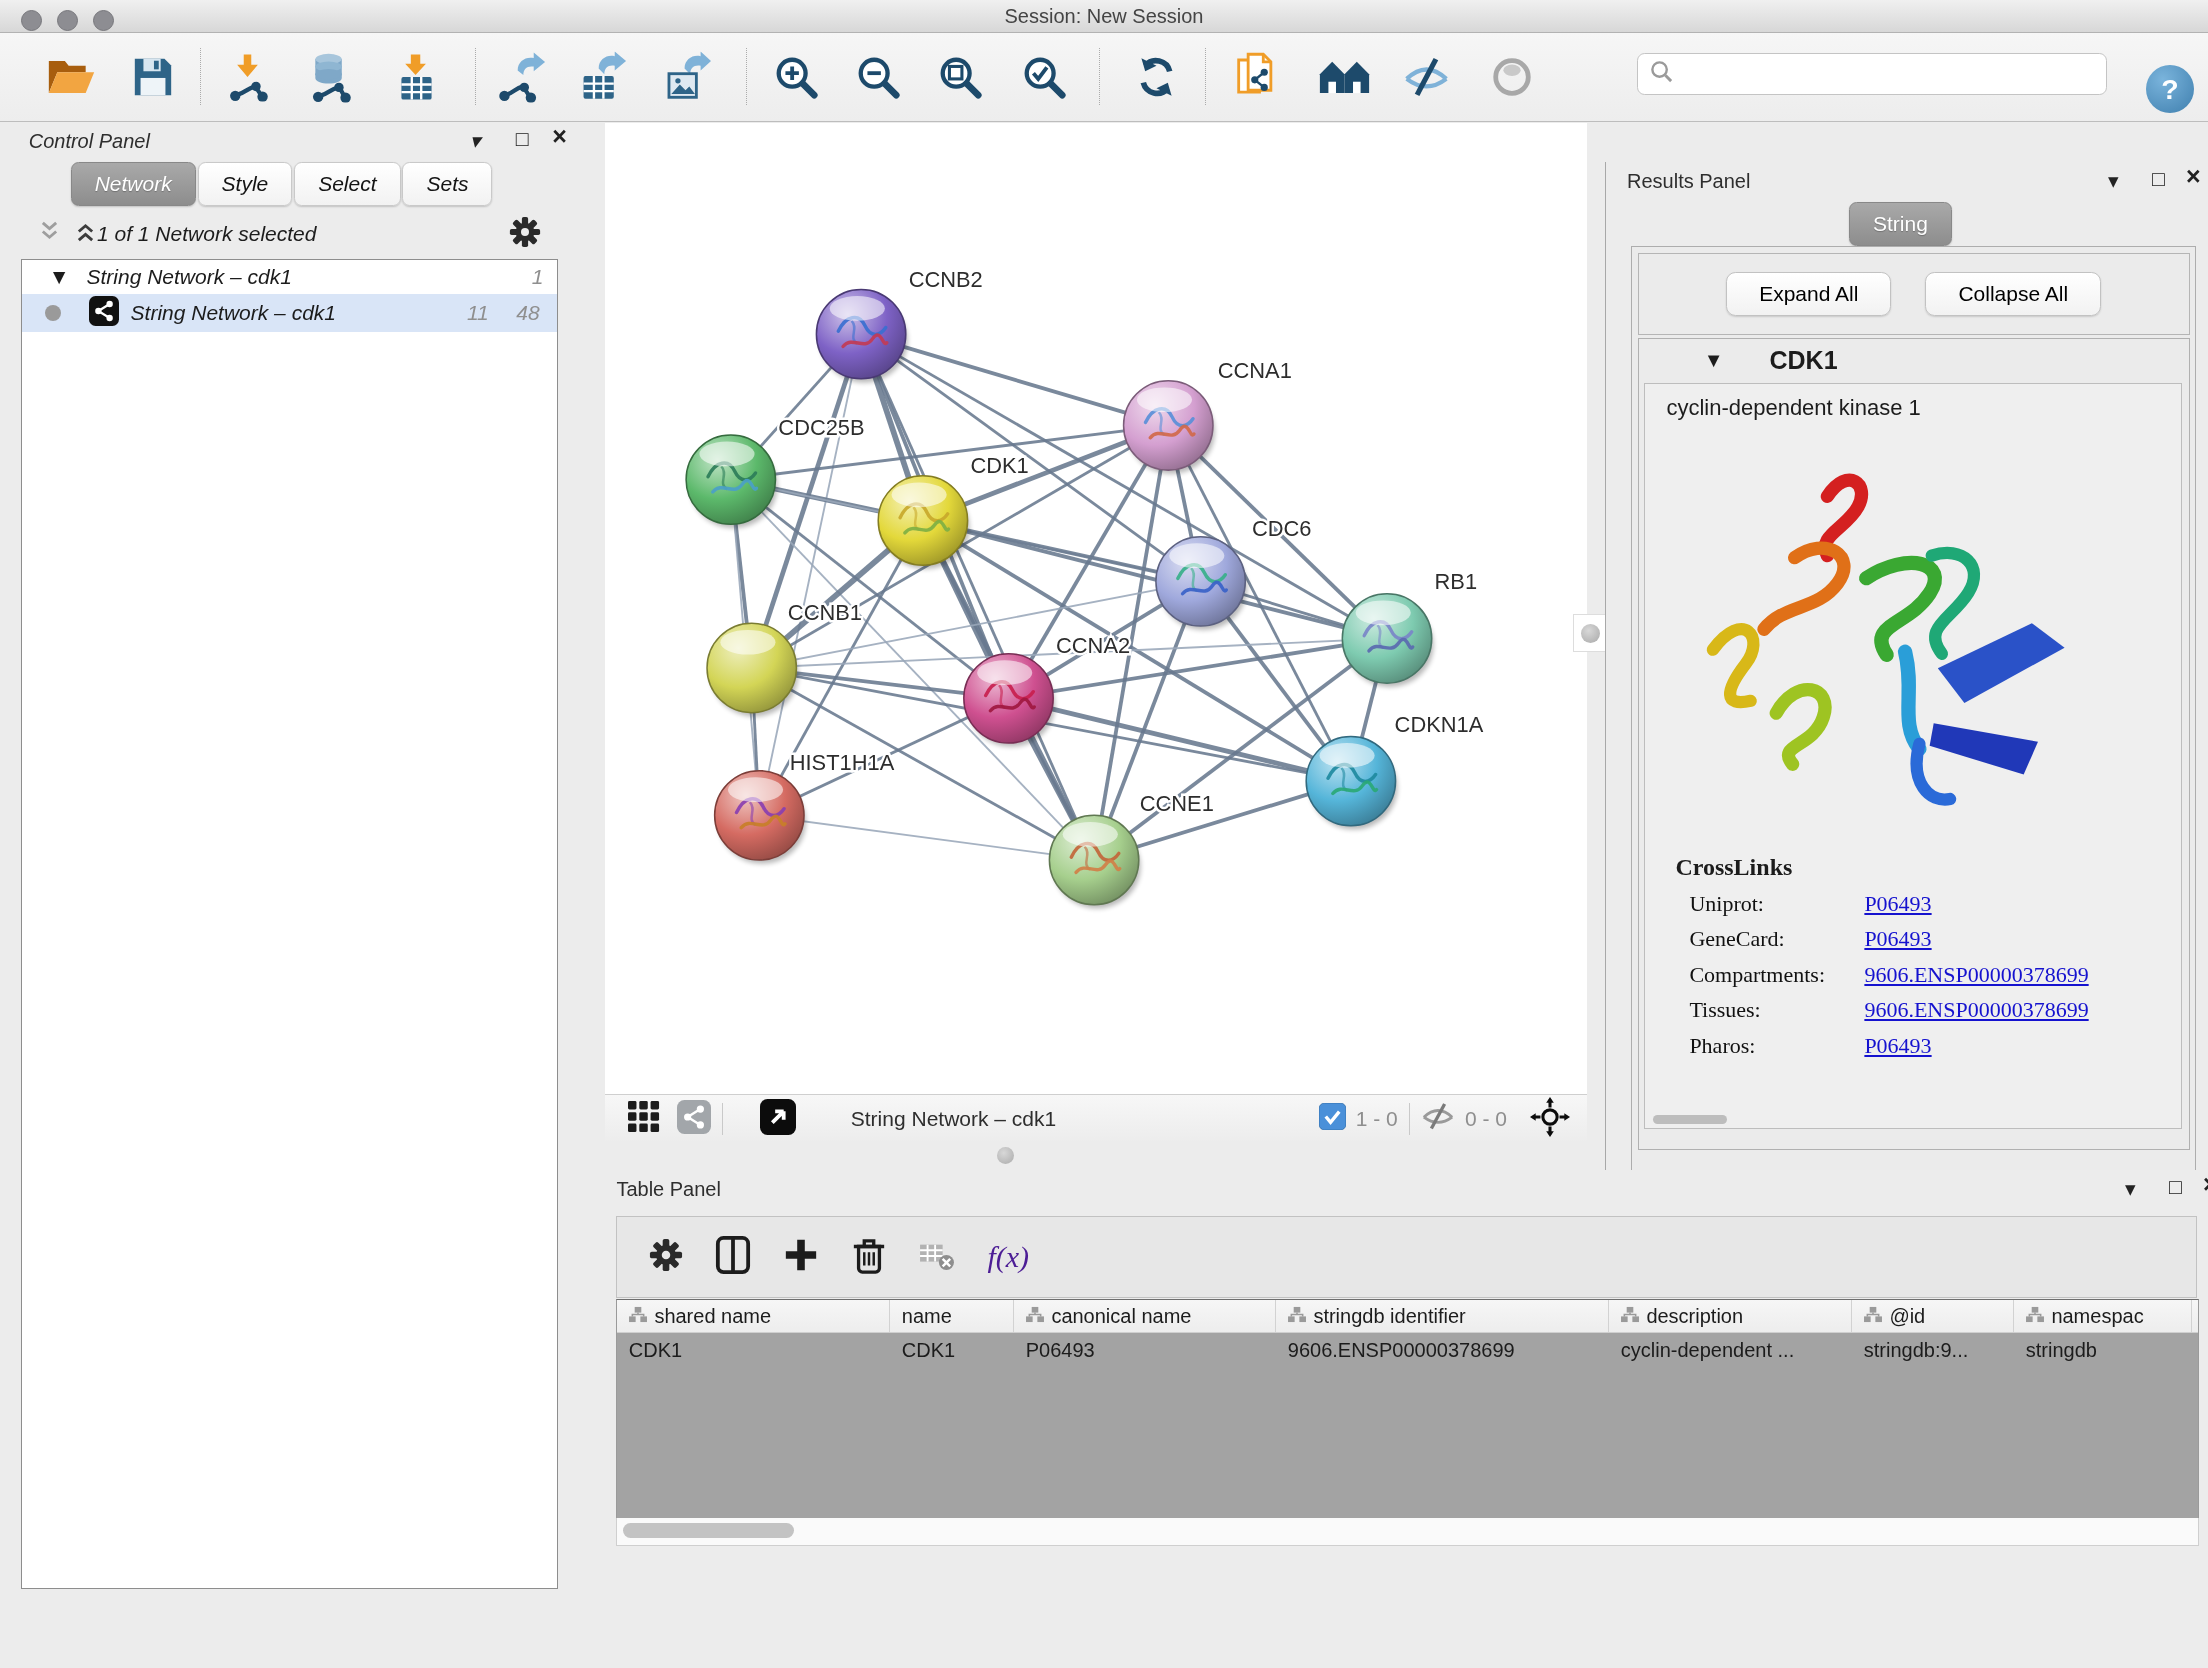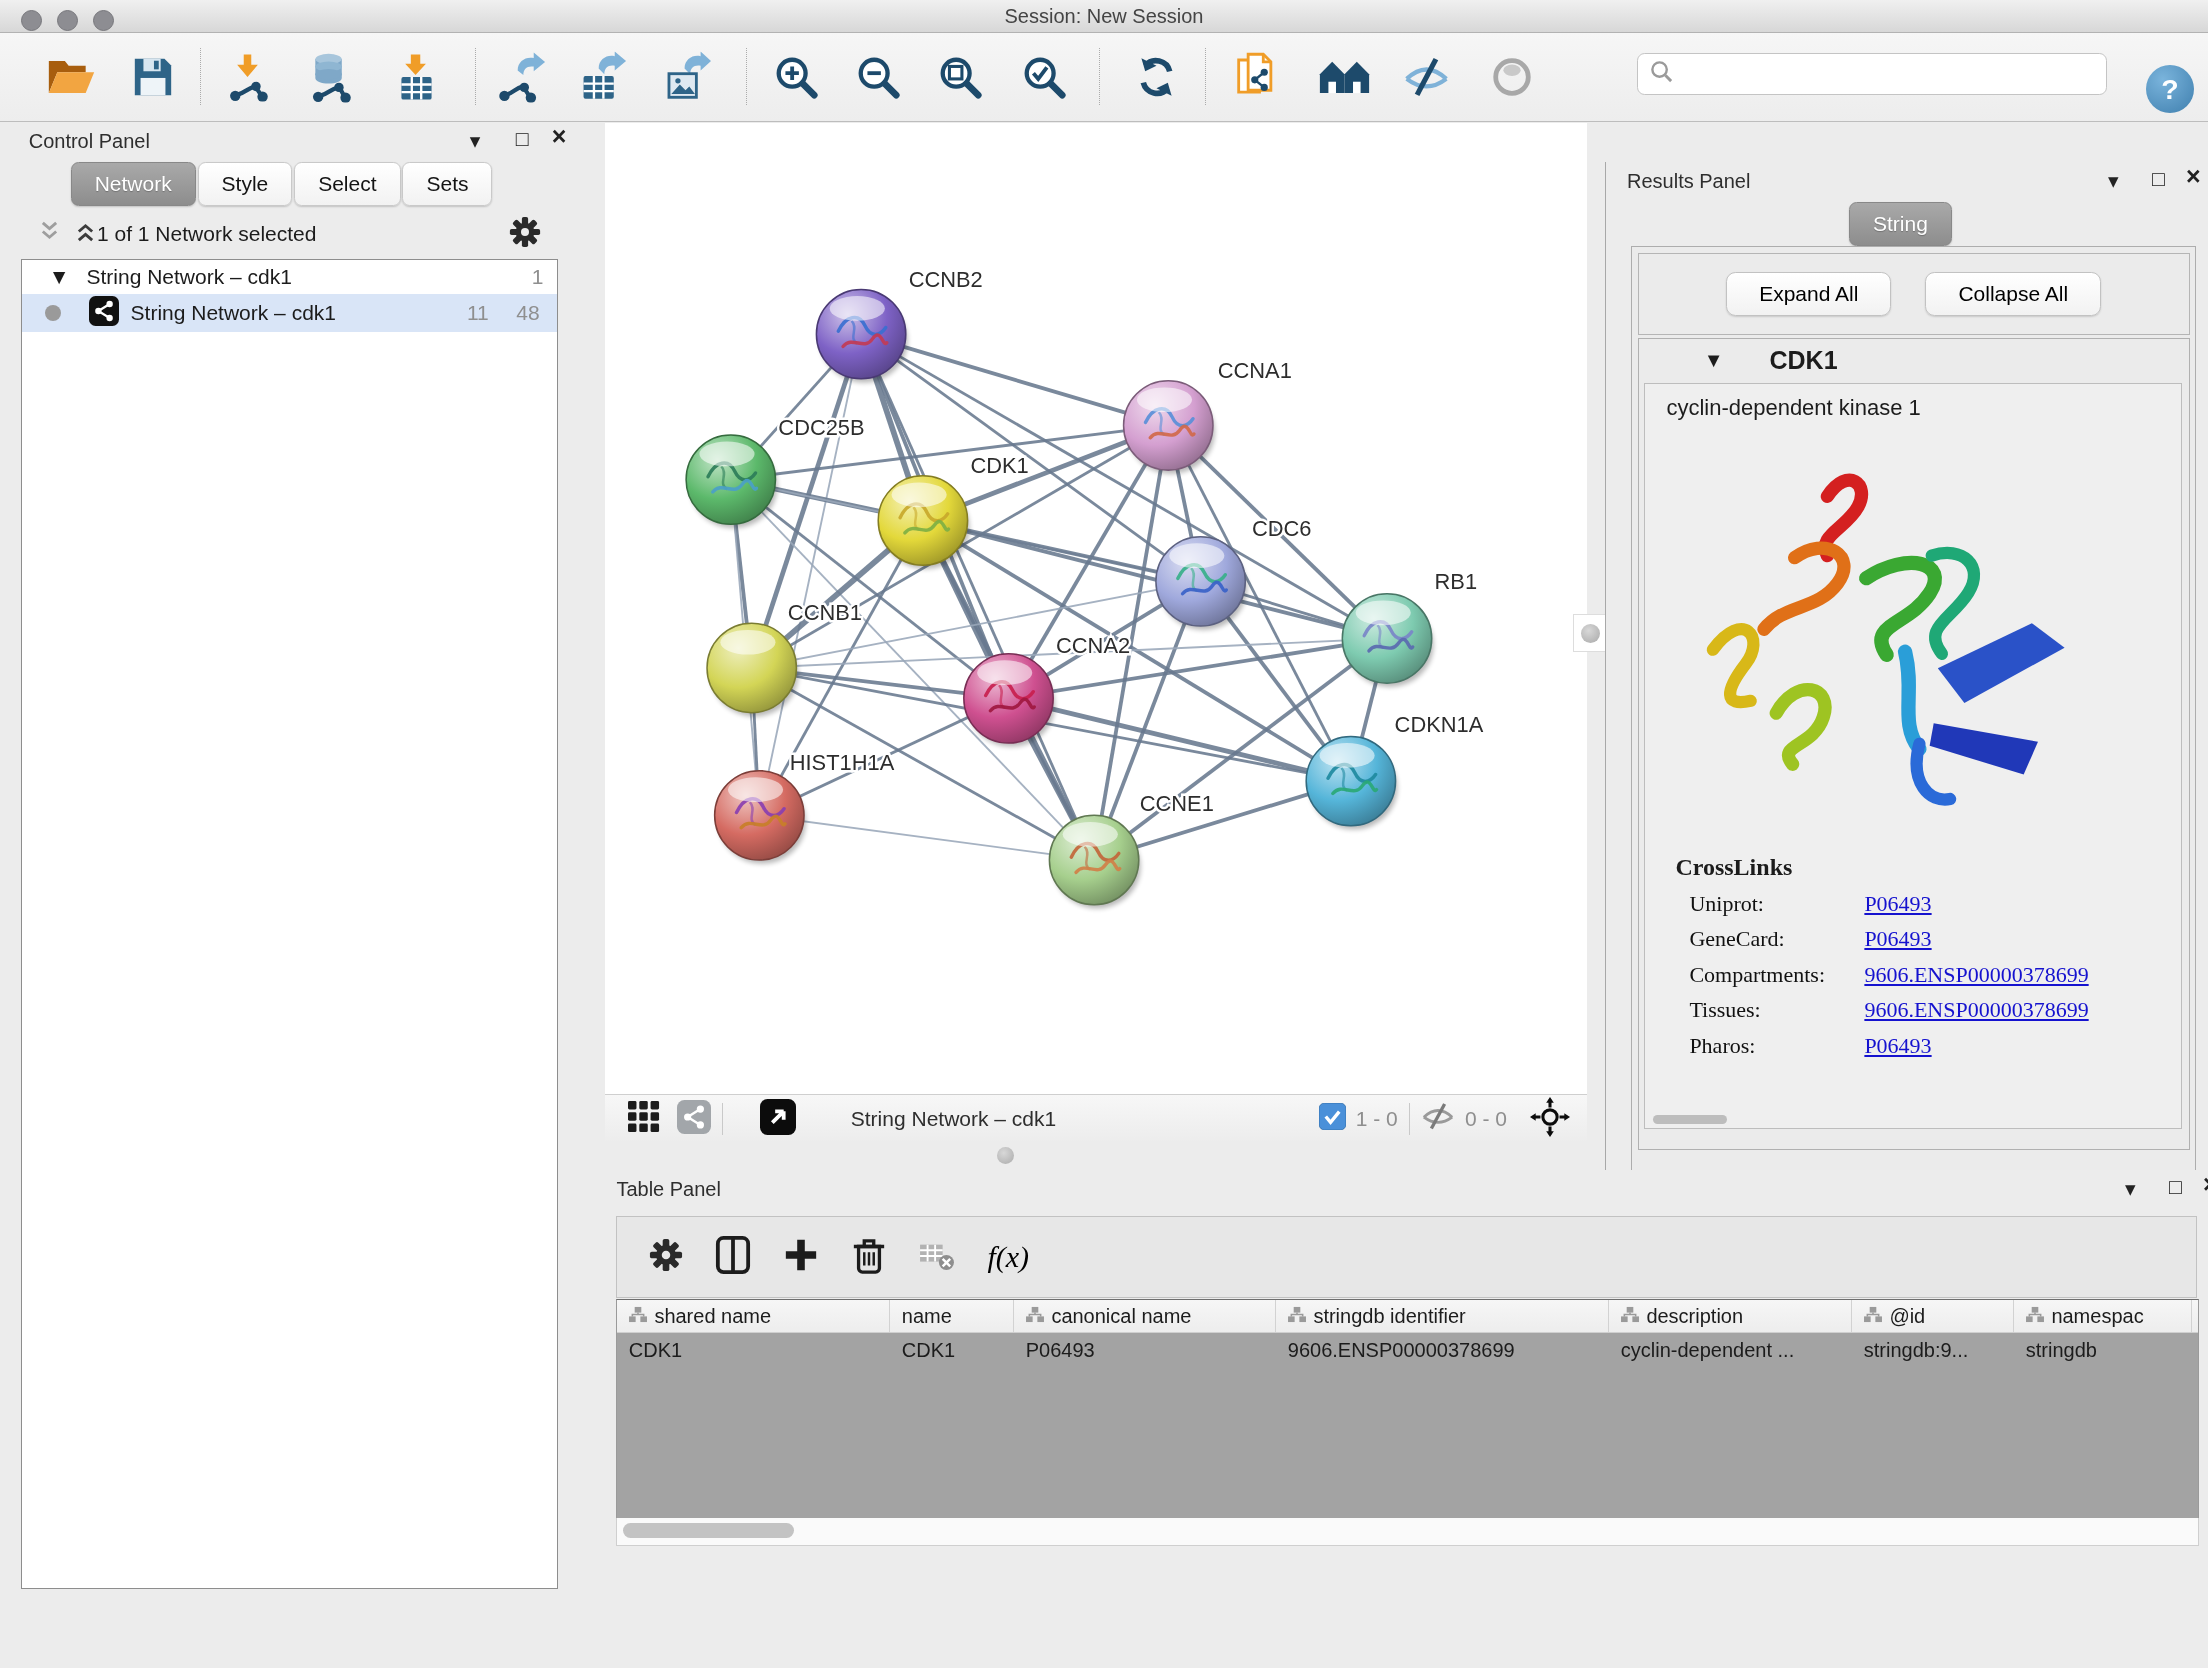--- a/index.html
+++ b/index.html
@@ -17,21 +17,21 @@
   #search-input{border:none;outline:none;flex:1;font-size:19px;font-family:"Liberation Sans",sans-serif;background:transparent;margin-left:7.6px;}
   #help-btn{position:absolute;left:2146px;top:56px;width:48px;height:48px;transform:translateY(-50%);border-radius:50%;background:radial-gradient(circle at 35% 30%,#7ab4dc,#3f7fae);color:#fff;font-size:28.5px;font-weight:bold;display:flex;align-items:center;justify-content:center;}
   
   .panel-title{font-size:20px;color:#2e2e2e;}
   .ph-glyph{font-size:21px;color:#222;line-height:1;}
   .ph-close{font-weight:bold;font-size:25px;}
   
   .tab{display:inline-flex;align-items:center;justify-content:center;height:42px;padding:0 23px;border:1px solid #c9c9c9;background:linear-gradient(#ffffff,#f2f2f2);border-radius:7.6px;font-size:21px;color:#141414;box-shadow:0 1px 1.9px rgba(0,0,0,.18);margin-right:1.9px;}
   .tab.active{background:linear-gradient(#a9a9a9,#8d8d8d);color:#fff;border-color:#888;text-shadow:0 1px 1px rgba(0,0,0,.25);}
   
-  #control-panel{left:5.7px;top:122px;width:563px;height:1495px;background:#ececec;}
+  #control-panel{left:5.7px;top:122px;width:563px;height:1495px;background:#ececec;font-style:italic;}
   #cp-tree-box{position:absolute;left:15px;top:137px;width:535px;height:1328px;background:#fff;border:1px solid #8d8d8d;}
   .tree-row{position:relative;height:34px;display:flex;align-items:center;font-size:21px;}
   .tree-count{color:#8f8f8f;}
   #cp-subhead{position:absolute;left:15px;top:91px;width:535px;height:42px;display:flex;align-items:center;}
   
   #net-canvas{left:605px;top:123px;width:982px;height:971px;background:#fff;}
   #net-toolbar{left:605px;top:1094px;width:982px;height:48px;background:linear-gradient(#f7f7f7,#ececec);border-top:1px solid #cfcfcf;display:flex;align-items:center;}
   .nt-sep{width:1px;height:32px;background:#c9c9c9;margin:0 11.4px;}
   #hsplit{left:605px;top:1141px;width:1604px;height:28.5px;background:#ececec;}
   #vsplit-grip{left:1573px;top:614px;width:32px;height:36px;background:#fff;border:1px solid #ddd;display:flex;align-items:center;justify-content:center;}
@@ -669,21 +669,21 @@
           </svg>
       </span>
       <span>
         <svg width="36" height="32" viewBox="0 0 38 34">
             <rect x="1" y="6" width="24" height="18" fill="#b2b2b2"></rect>
             <path d="M1 12h24M1 18h24M9 6v18M17 6v18" stroke="#fff" stroke-width="2"></path>
             <circle cx="29" cy="25" r="8" fill="#8e8e8e"></circle>
             <path d="M25 21l8 8M33 21l-8 8" stroke="#fff" stroke-width="2.6"></path>
           </svg>
       </span>
-      <span class="serif" style="font-style:italic;font-size:30px;color:#000000">f(x)</span>
+      <span class="serif" style="font-style:italic;font-size:30px;color:#4c1d95">f(x)</span>
     </div>
     <div id="tp-table">
       <div id="tp-head">
           <div class="th-cell" style="width: 273px;">
             <span><svg width="18" height="17" viewBox="0 0 19 18">
                 <g fill="#9a9a9a">
                   <rect x="6" y="1" width="7" height="6"></rect>
                   <rect x="0" y="11" width="7" height="6"></rect>
                   <rect x="12" y="11" width="7" height="6"></rect>
                 </g>

